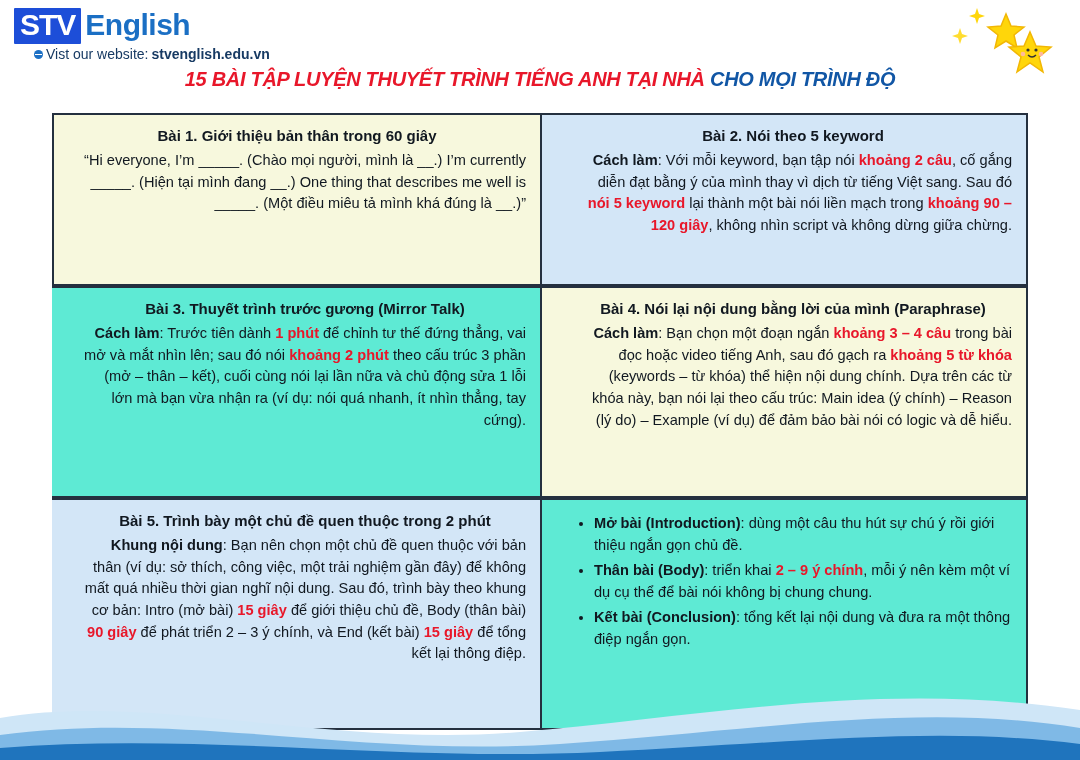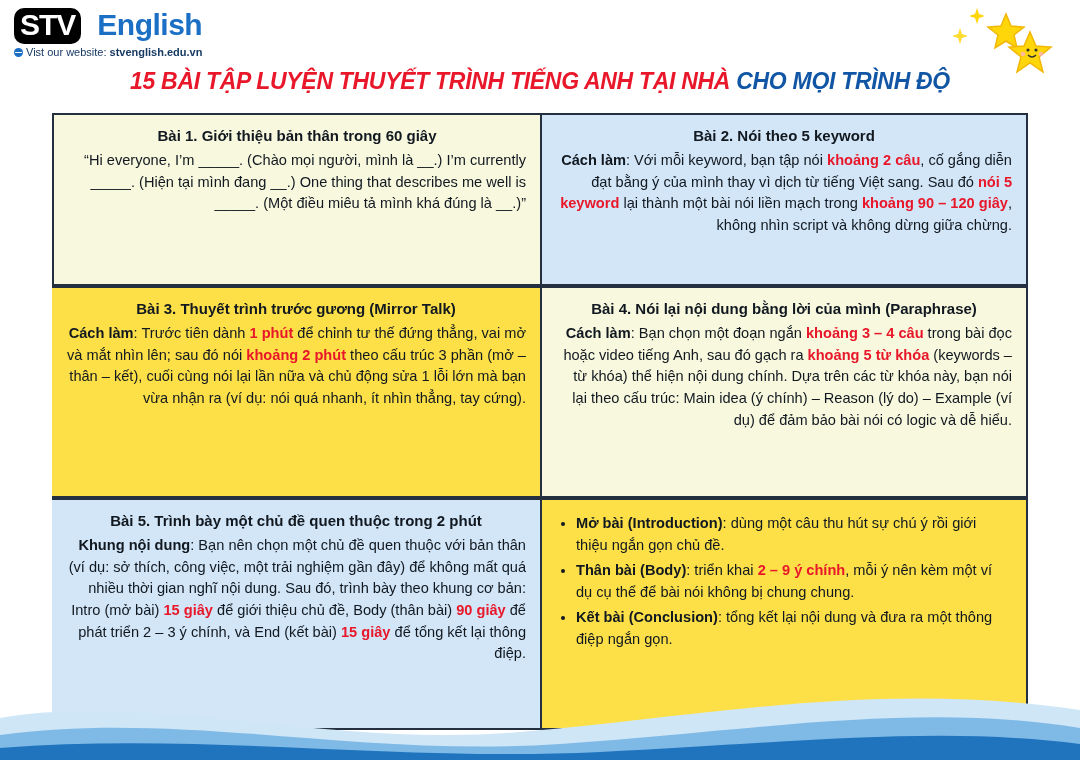--- a/index.html
+++ b/index.html
@@ -32,43 +32,44 @@
     flex-direction: column;
     align-items: flex-start;
   }
   .logo-row {
     display: flex;
     align-items: baseline;
     line-height: 1;
   }
   .logo-stv {
     display: inline-block;
-    background: #000000;
+    background: #1d4ed8;
     color: #ffffff;
     font-weight: bold;
     font-size: 30px;
     padding: 2px 6px 4px 6px;
-    border-radius: 10px;
+    border-radius: 1px;
     letter-spacing: -1px;
     font-family: "Liberation Sans", sans-serif;
   }
   .logo-english {
     color: #1b6fc4;
     font-weight: bold;
     font-size: 30px;
-    margin-left: 16px;
+    margin-left: 4px;
     letter-spacing: -0.5px;
   }
   .logo-sub {
     margin-top: 2px;
-    font-size: 11px;
+    font-size: 14px;
     color: #173a63;
     display: flex;
     align-items: center;
     gap: 3px;
+    margin-left: 20px;
   }
   .globe-dot {
     width: 9px; height: 9px;
     border-radius: 50%;
     background: #1b6fc4;
     display: inline-block;
     position: relative;
   }
   .globe-dot::after {
     content: "";
@@ -84,21 +85,21 @@
     position: absolute;
     top: 6px; right: 26px;
     width: 110px; height: 70px;
   }
 
   
   .title {
     position: absolute;
     top: 60px; left: 0; right: 0;
     text-align: center;
-    font-size: 23px;
+    font-size: 20px;
     font-weight: bold;
     font-style: italic;
     letter-spacing: -0.3px;
     white-space: nowrap;
     margin-top: 8px;
   }
   .title .t-red { color: #e8172a; }
   .title .t-blue { color: #1156a5; }
 
   
@@ -112,24 +113,24 @@
     grid-template-rows: 173px 212px 232px;
   }
   .card {
     border: 2px solid #24303f;
     padding: 10px 14px 10px 14px;
     font-size: 14.6px;
     line-height: 1.48;
     color: #111820;
     overflow: hidden;
   }
-  .card + .card { border-left: 0; }
+  .card + .card { border-left: 0; padding-left: 32px; }
   .c-cream { background: #f7f8dd; }
   .c-blue  { background: #d3e6f7; }
-  .c-pink  { background: #fde047; }
+  .c-pink  { background: #5eead4; }
 
   .card-title {
     text-align: center;
     font-weight: bold;
     font-size: 15px;
     margin: 0 0 3px 0;
   }
   .card p { margin: 0; text-align: right; }
   .lbl { font-weight: bold; }
   .hl { color: #e8172a; font-weight: bold; }

